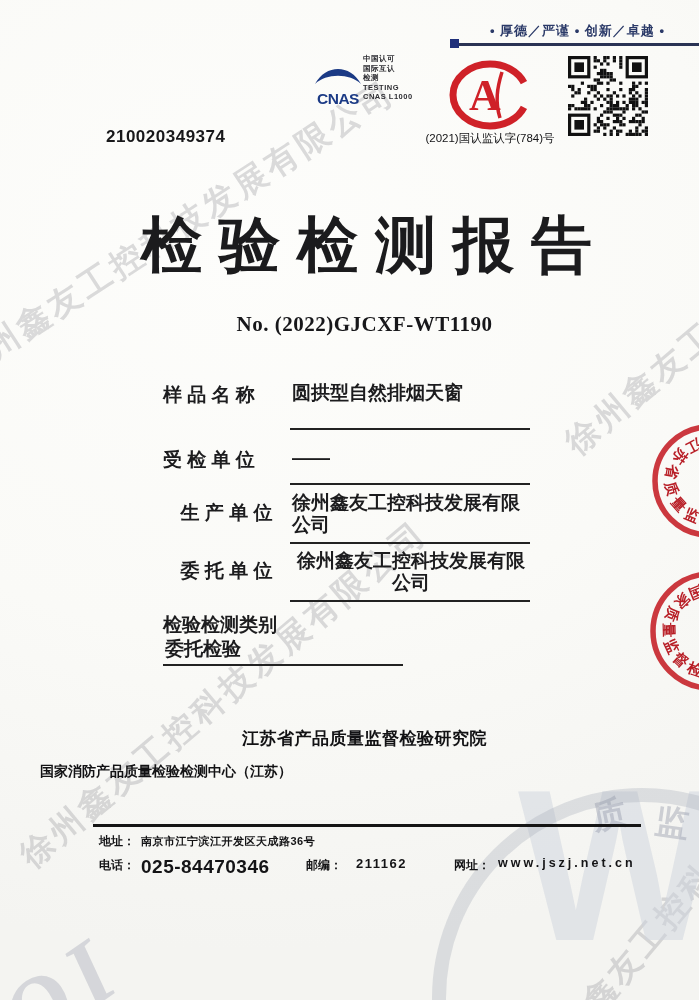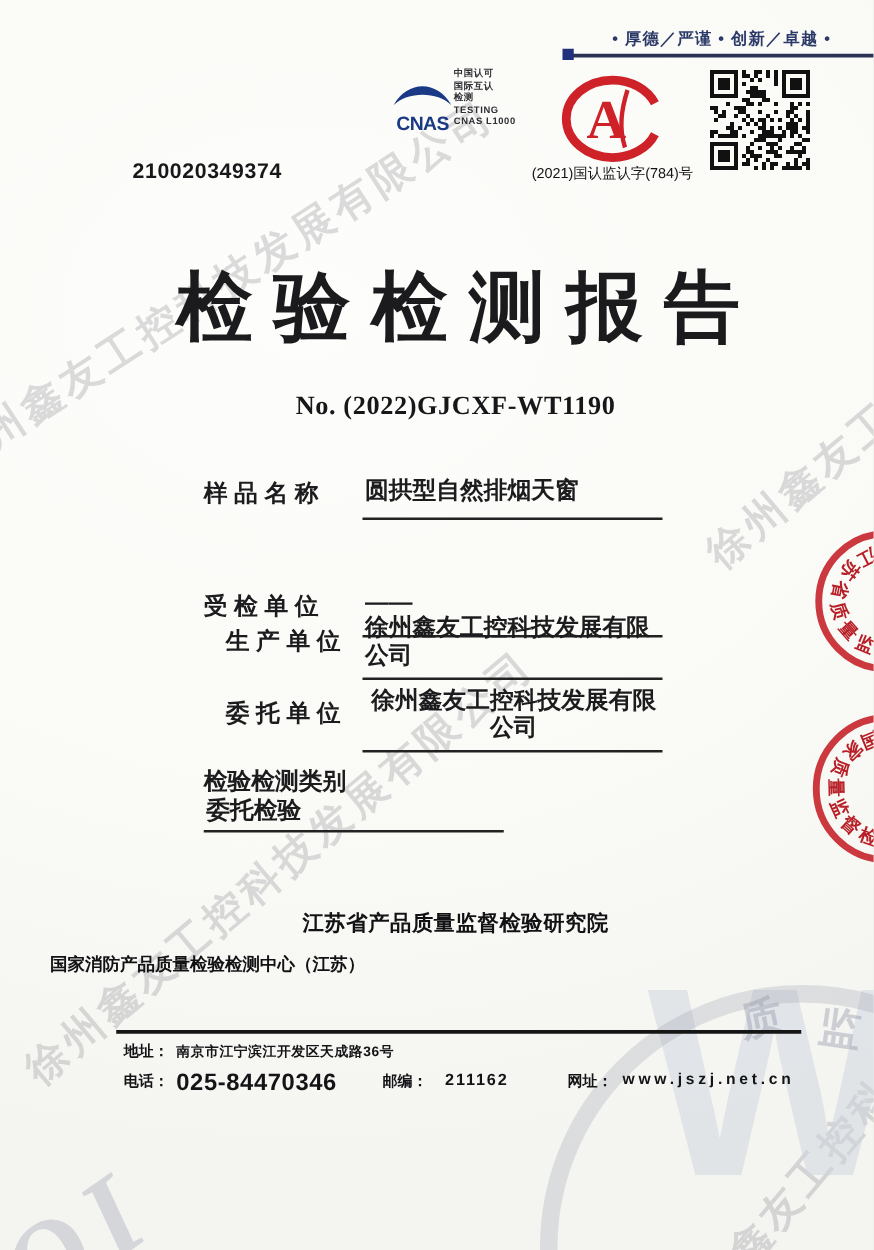--- a/index.html
+++ b/index.html
@@ -47,22 +47,22 @@
   .title{position:absolute;top:205px;left:40px;right:6px;text-align:center;
       font-size:61px;font-weight:bold;color:#1b1b1d;letter-spacing:17px;padding-left:17px;}
   .report-no{position:absolute;top:312px;left:40px;right:10px;text-align:center;
       font-family:"Liberation Serif",serif;font-size:21px;font-weight:bold;color:#17171a;letter-spacing:0.5px;}
 
   
   .field{position:absolute;left:163px;display:flex;align-items:flex-start;}
   .flabel{width:127px;flex:none;font-size:19px;font-weight:bold;color:#1c1c1e;}
   .fval{width:238px;flex:none;border-bottom:2.5px solid #222;
       font-size:19px;font-weight:bold;color:#1c1c1e;line-height:1.18;padding-left:2px;}
-  .f1{top:382px;} .f1 .fval{padding-bottom:10px;}
-  .f2{top:447px;margin-top:25px;} .f2 .fval{padding-bottom:14px;}
+  .f1{top:382px;} .f1 .fval{padding-bottom:24px;}
+  .f2{top:447px;} .f2 .fval{padding-bottom:14px;}
   .f3{top:492px;} .f3 .flabel{margin-top:8px;text-align:center;} .f3 .fval{padding-bottom:5px;}
   .f4{top:550px;text-align:center;} .f4 .flabel{margin-top:8px;} .f4 .fval{padding-bottom:5px;}
   .f5{top:612px;flex-direction:column;} .f5 .fval{padding-bottom:4px;}
 
   
   .inst1{position:absolute;top:727px;left:40px;right:10px;text-align:center;
       font-size:17px;font-weight:bold;color:#121214;letter-spacing:0.5px;}
   .inst2{position:absolute;top:763px;left:40px;right:10px;text-align:left;
       font-size:14px;font-weight:bold;color:#121214;}
 

